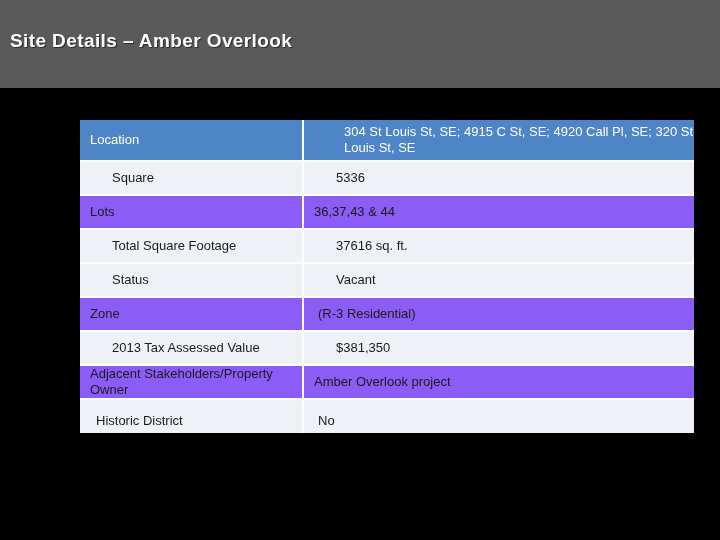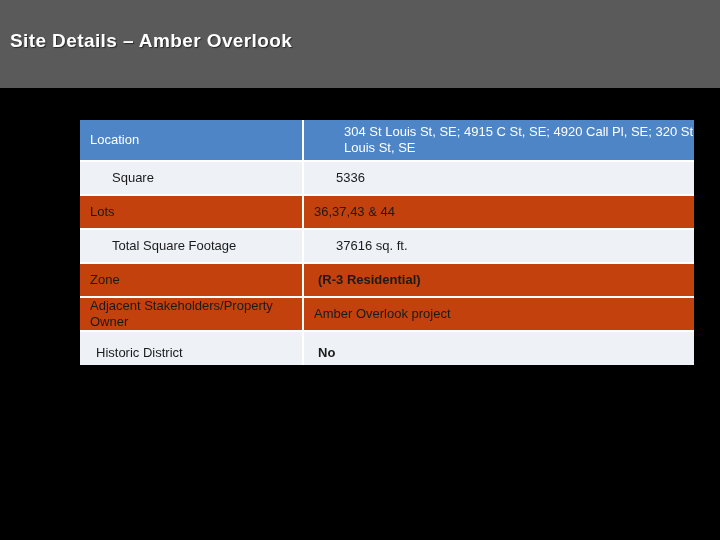--- a/index.html
+++ b/index.html
@@ -70,28 +70,28 @@
   
   tr.row-head td {
     background: #4d85c6;
     color: #ffffff;
     height: 40px;
   }
   tr.row-head td.label { background: #4d85c6; }
   tr.row-head td.value { background: #4d85c6; padding-left: 40px; }
   
   tr.row-a td { background: #eef2f7; padding-left: 32px; }
-  tr.row-b td { background: #c2410c; }
+  tr.row-b td { background: #8b5cf6; }
   tr.row-last td { border-bottom: none; }
   tr.row-last td.label,
   tr.row-last td.value {
     padding-top: 8px;
   }
   .indent-1 { padding-left: 16px !important; }
-  .indent-2 { padding-left: 14px !important; font-weight: bold; }
+  .indent-2 { padding-left: 14px !important; }
 </style>
 </head>
 <body>
 
 <div class="slide">
 
   <div class="title-band"></div>
   <div class="slide-title">Site Details – Amber Overlook</div>
 
   <div class="table-wrap">
@@ -106,23 +106,31 @@
           <td class="value">5336</td>
         </tr>
         <tr class="row-b">
           <td class="label">Lots</td>
           <td class="value">36,37,43 &amp; 44</td>
         </tr>
         <tr class="row-a">
           <td class="label">Total Square Footage</td>
           <td class="value">37616 sq. ft.</td>
         </tr>
+        <tr class="row-a">
+          <td class="label">Status</td>
+          <td class="value">Vacant</td>
+        </tr>
         <tr class="row-b">
           <td class="label">Zone</td>
           <td class="value indent-2">(R-3 Residential)</td>
+        </tr>
+        <tr class="row-a">
+          <td class="label">2013 Tax Assessed Value</td>
+          <td class="value">$381,350</td>
         </tr>
         <tr class="row-b">
           <td class="label">Adjacent Stakeholders/Property Owner</td>
           <td class="value">Amber Overlook project</td>
         </tr>
         <tr class="row-a row-last">
           <td class="label indent-1">Historic District</td>
           <td class="value indent-2">No</td>
         </tr>
       </tbody>

